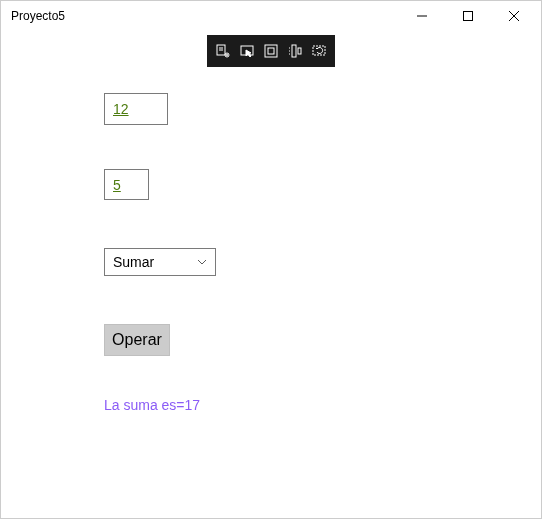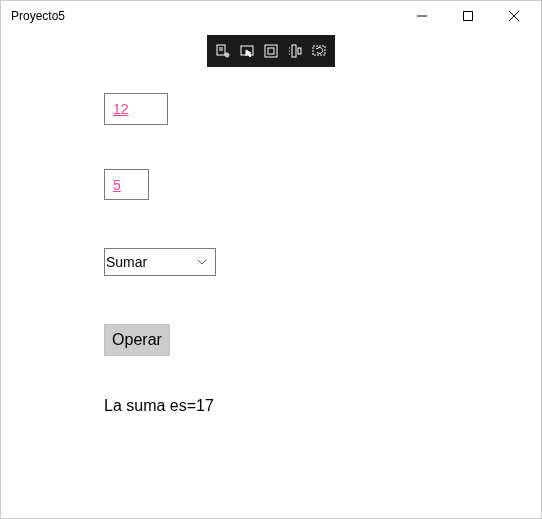--- a/index.html
+++ b/index.html
@@ -67,38 +67,38 @@
       right: 0;
       bottom: 0;
     }
     .textbox {
       position: absolute;
       border: 1px solid #7a7a7a;
       background: #fff;
       padding: 0 8px;
       font-size: 14px;
       font-family: inherit;
-      color: #ec4899;
+      color: #4d7c0f;
       display: flex;
       align-items: center;
       text-decoration: underline;
     }
     .tb1 { left: 103px; top: 62px; width: 64px; height: 32px; }
     .tb2 { left: 103px; top: 138px; width: 45px; height: 31px; }
     .combo {
       position: absolute;
       left: 103px;
       top: 217px;
       width: 112px;
       height: 28px;
       border: 1px solid #7a7a7a;
       background: #fff;
       display: flex;
       align-items: center;
-      padding: 0 1px;
+      padding: 0 8px;
       cursor: pointer;
       font-size: 14px;
     }
     .combo-chevron {
       position: absolute;
       right: 6px;
       top: 50%;
       transform: translateY(-50%);
       width: 14px;
       height: 14px;
@@ -118,22 +118,22 @@
       font-family: inherit;
       cursor: pointer;
       display: flex;
       align-items: center;
       justify-content: center;
     }
     .result-label {
       position: absolute;
       left: 103px;
       top: 366px;
-      font-size: 16px;
-      color: #000000;
+      font-size: 14px;
+      color: #8b5cf6;
     }
   </style>
 </head>
 <body>
 
 <div class="titlebar">
   <span class="titlebar-title">Proyecto5</span>
   <div class="win-controls">
     <button class="win-btn">
       <svg viewBox="0 0 10 10">

